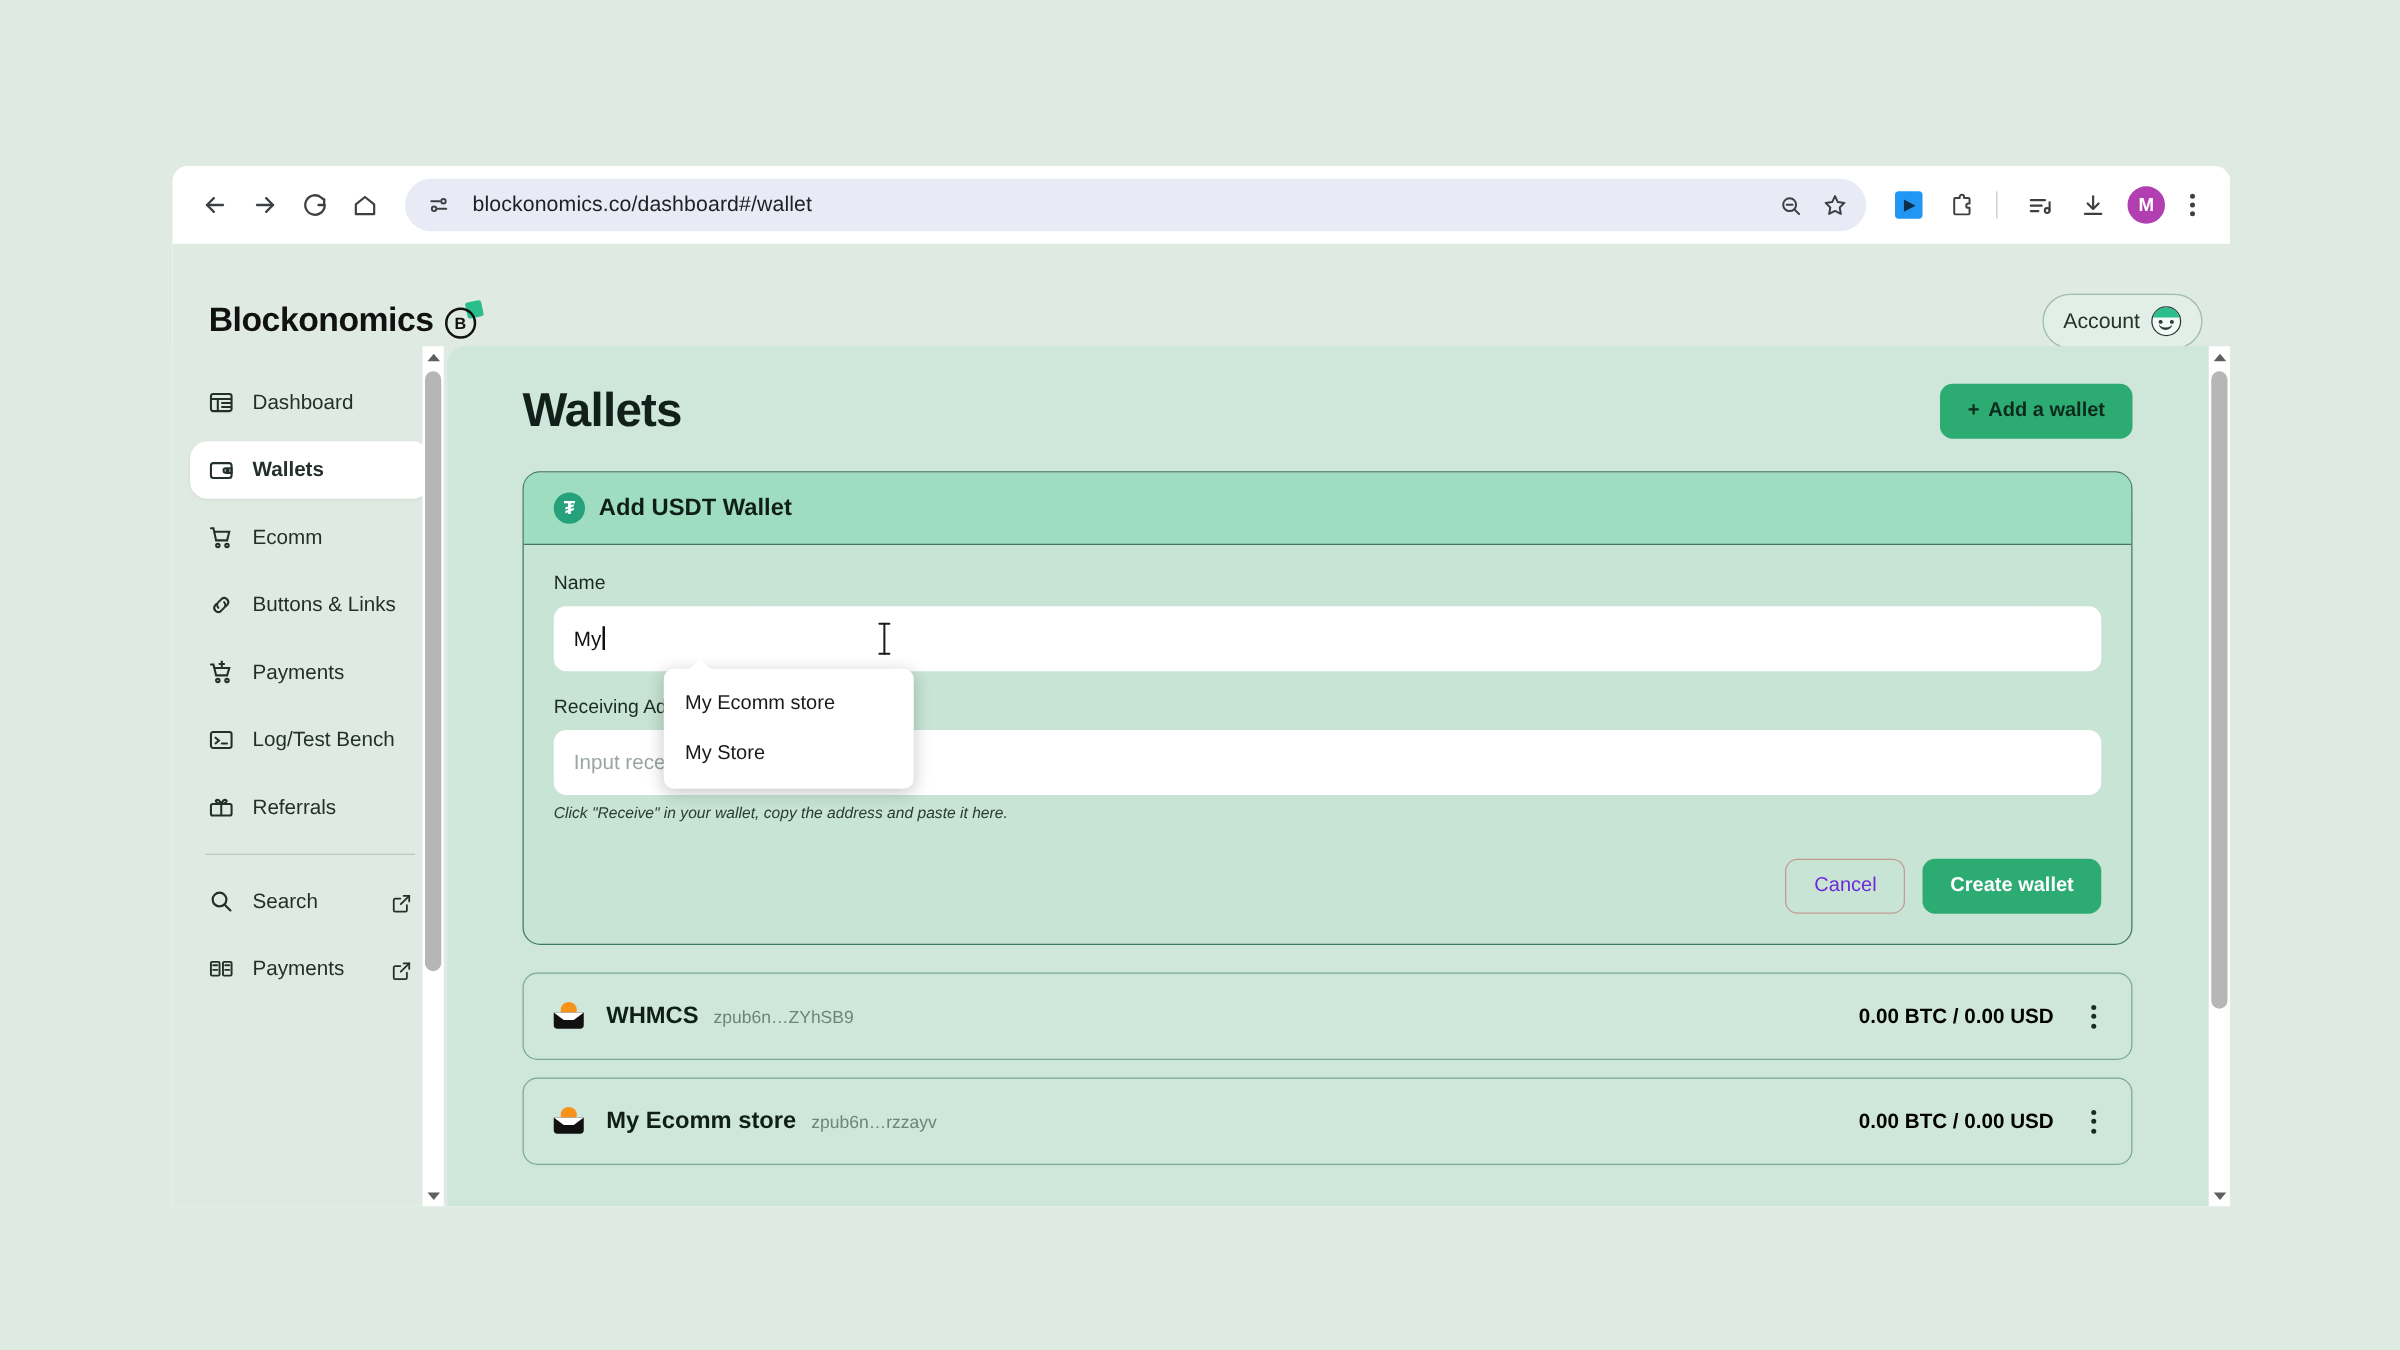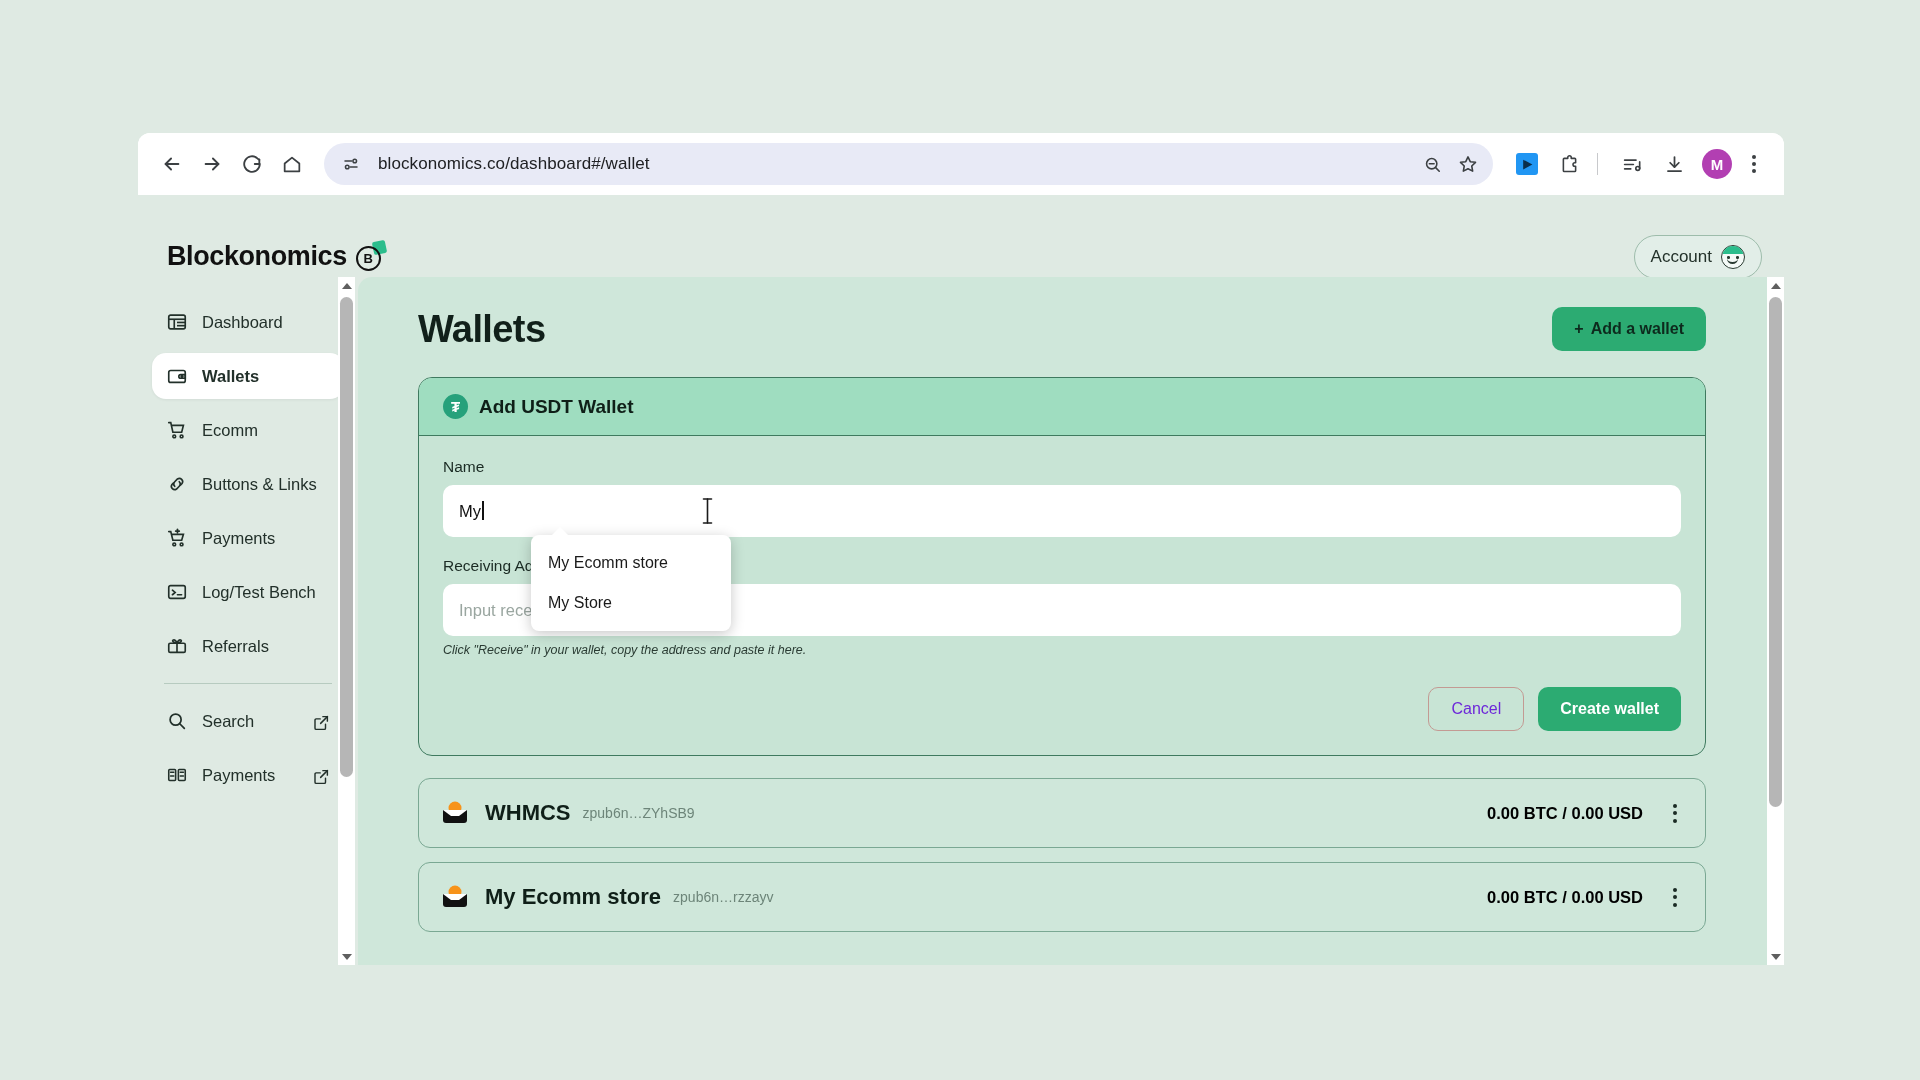--- a/index.html
+++ b/index.html
@@ -336,21 +336,21 @@
   
   .wallet-row {
     border: 1.4px solid #7aa893;
     border-radius: 12px;
     background: #cfe7da;
     display: flex; align-items: center;
     padding: 18px 20px;
     margin-bottom: 14px;
   }
   .wallet-row-icon { width: 32px; height: 32px; flex: 0 0 auto; margin-right: 14px; }
-  .wallet-name { font-size: 22px; font-weight: bold; color: #0f1f18; margin-right: 12px; }
+  .wallet-name { font-size: 19px; font-weight: bold; color: #0f1f18; margin-right: 12px; }
   .wallet-xpub { font-size: 14px; color: #6d8579; flex: 1 1 auto; }
   .wallet-balance { font-size: 16.5px; font-weight: bold; color: #000000; margin-right: 22px; }
   .wallet-menu { width: 20px; display: flex; flex-direction: column; align-items: center; gap: 3.5px; }
   .wallet-menu span { width: 4px; height: 4px; border-radius: 50%; background: #1b2b24; display: block; }
 
   
   #main-scroll {
     position: absolute; right: 0; top: 82px;
     width: 17px; height: 688px;
     background: #ffffff;

